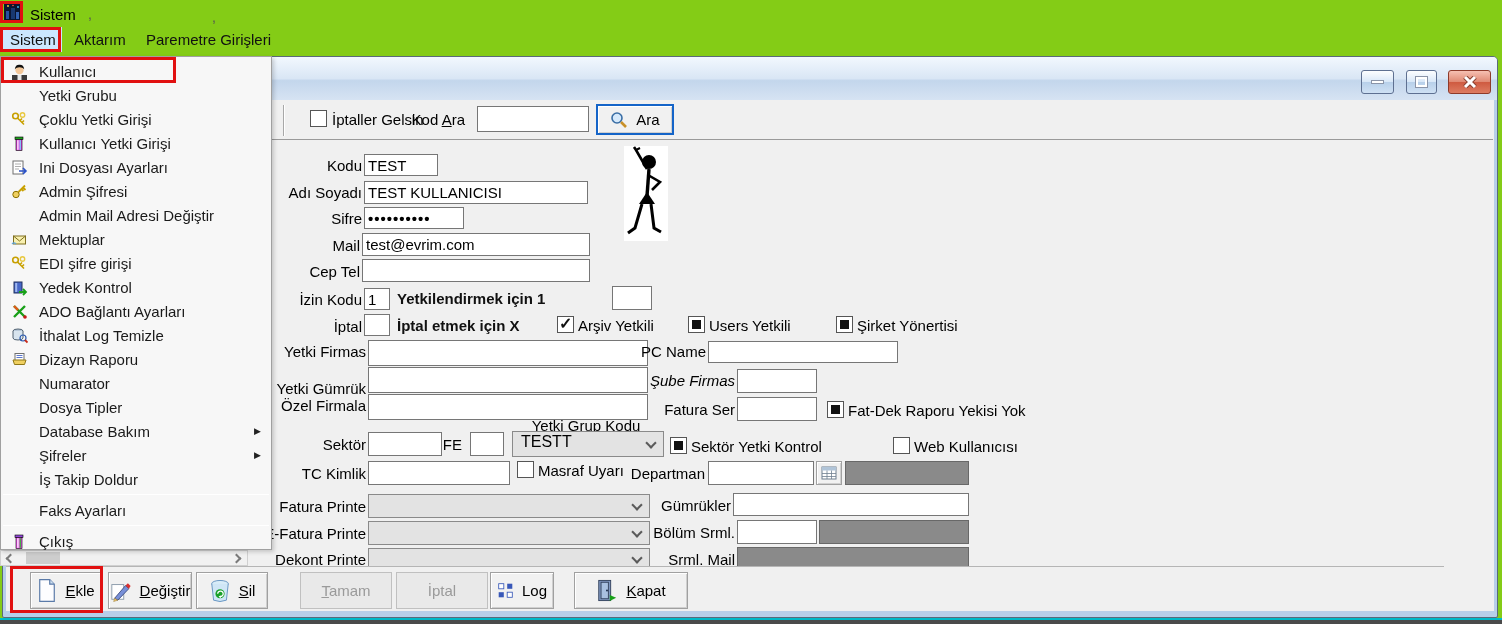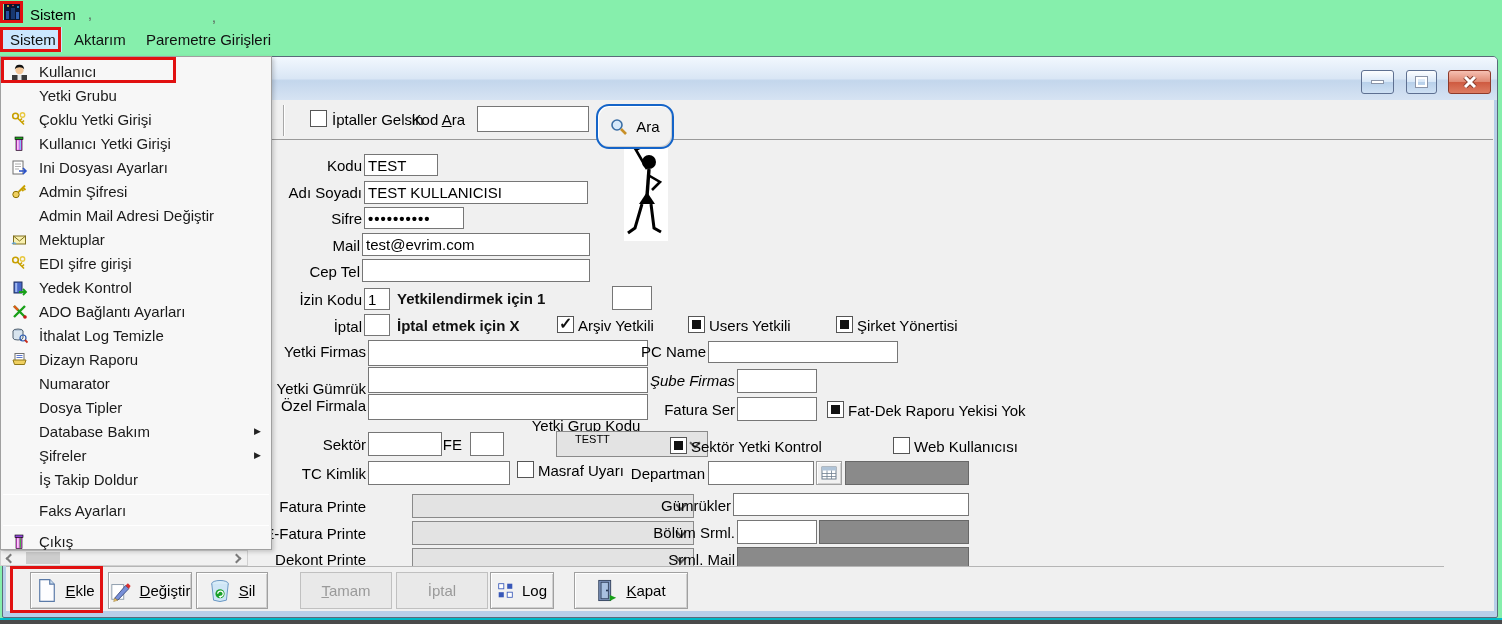--- a/index.html
+++ b/index.html
@@ -1,19 +1,19 @@
 <!DOCTYPE html>
 <html><head>
 <meta charset="utf-8">
 <style>
   * { margin:0; padding:0; box-sizing:border-box; }
   html,body { background:#4a4a4a; }
   #screen {
     position:relative; width:1502px; height:624px; overflow:hidden;
-    background:#86efac; font-family:"Liberation Sans", sans-serif; font-size:15px; color:#111;
+    background:#84cc16; font-family:"Liberation Sans", sans-serif; font-size:15px; color:#111;
   }
   .abs { position:absolute; }
   
   #titlebar-icon { left:4px; top:3px; width:18px; height:18px; }
   #main-title { left:30px; top:6px; font-size:15px; color:#000; }
   .title-mark { color:#555; font-size:14px; }
   .menubar-item { top:27px; height:25px; line-height:25px; padding:0 10px; cursor:default; }
   .menubar-item.selected { background:#cce7ff; }
   
   #child-window { left:2px; top:56px; width:1496px; height:562px;
@@ -30,21 +30,21 @@
   .glyph-max { width:11px; height:10px; background:transparent; border:2px solid #fff; outline:1px solid #8a94a8; }
   #content { left:6px; top:100px; width:1488px; height:511px; background:#f0f0f0; z-index:2; }
   #toolbar-sep-line { left:6px; top:139px; width:1487px; height:1px; background:#9a9a9a; z-index:5; }
   .v-divider { width:2px; background:#a8a8a8; border-right:1px solid #fff; z-index:5; }
   
   .lbl { position:absolute; z-index:10; white-space:nowrap; color:#000;text-align:center; }
   .lbl.r { text-align:right; }
   .inp { position:absolute; z-index:10; border:1px solid #767676; background:#fff;
     font-family:"Liberation Sans",sans-serif; font-size:15px; padding:0 3px; color:#000; }
   .combo { position:absolute; z-index:10; border:1px solid #8a8a8a; background:#e3e3e3;
-    font-size:11px; padding:1px 18px; color:#000; cursor:default;margin-left:44px; }
+    font-size:16px; padding:1px 8px; color:#000; cursor:default; }
   .chev { position:absolute; width:8px; height:8px; border-right:2px solid #5a5a5a;
     border-bottom:2px solid #5a5a5a; transform:rotate(45deg); }
   .grayfield { position:absolute; z-index:10; background:#8a8a8a; border:1px solid #686868; }
   .cb { position:absolute; z-index:10; width:17px; height:17px; background:#fff;
     border:1px solid #555; cursor:pointer; }
   .cb.cb-checked::after { content:"✓"; position:absolute; left:1px; top:-3px; font-size:16px; font-weight:bold; color:#111; }
   .cb.cb-filled::after { content:""; position:absolute; left:3px; top:3px; right:3px; bottom:3px; background:#111; }
   .hint { position:absolute; z-index:10; font-weight:bold; white-space:nowrap; }
   .stick { position:absolute; z-index:10; background:#fff; }
   
@@ -119,21 +119,21 @@
     </div>
   <div class="abs" id="content"></div>
   <div class="abs" id="teal-line"></div>
   <div class="abs" id="dark-strip"></div>
 
   <div class="abs v-divider" style="left:283px;top:105px;height:31px;"></div>
   <span class="cb cb-empty" style="left:310px;top:110px;"></span>
   <div class="lbl" style="left:332px;top:111px;">İptaller Gelsin</div>
   <div class="lbl r" style="left:345px;top:111px;width:120px;">Kod <u>A</u>ra</div>
   <input class="inp" style="left: 477px; top: 106px; width: 112px; height: 26px;" value="">
-  <div class="btn focusblue" style="left:596px;top:104px;width:78px;height:45px;border-radius:13px;">
+  <div class="btn focusblue" style="left:596px;top:104px;width:78px;height:31px;">
     <svg width="18" height="18" viewBox="0 0 18 18">
         <circle cx="7" cy="7" r="5" fill="#d6e9fb" stroke="#3a6ea5" stroke-width="1.6"></circle>
         <line x1="11" y1="11" x2="16" y2="16" stroke="#c89028" stroke-width="2.6"></line>
       </svg>
     <span>Ara</span>
   </div>
   <div class="abs" id="toolbar-sep-line"></div>
 
   <div class="lbl r" style="left:242px;top:157px;width:120px;">Kodu</div>
   <input class="inp" style="left: 364px; top: 154px; width: 74px; height: 22px;" value="TEST">

